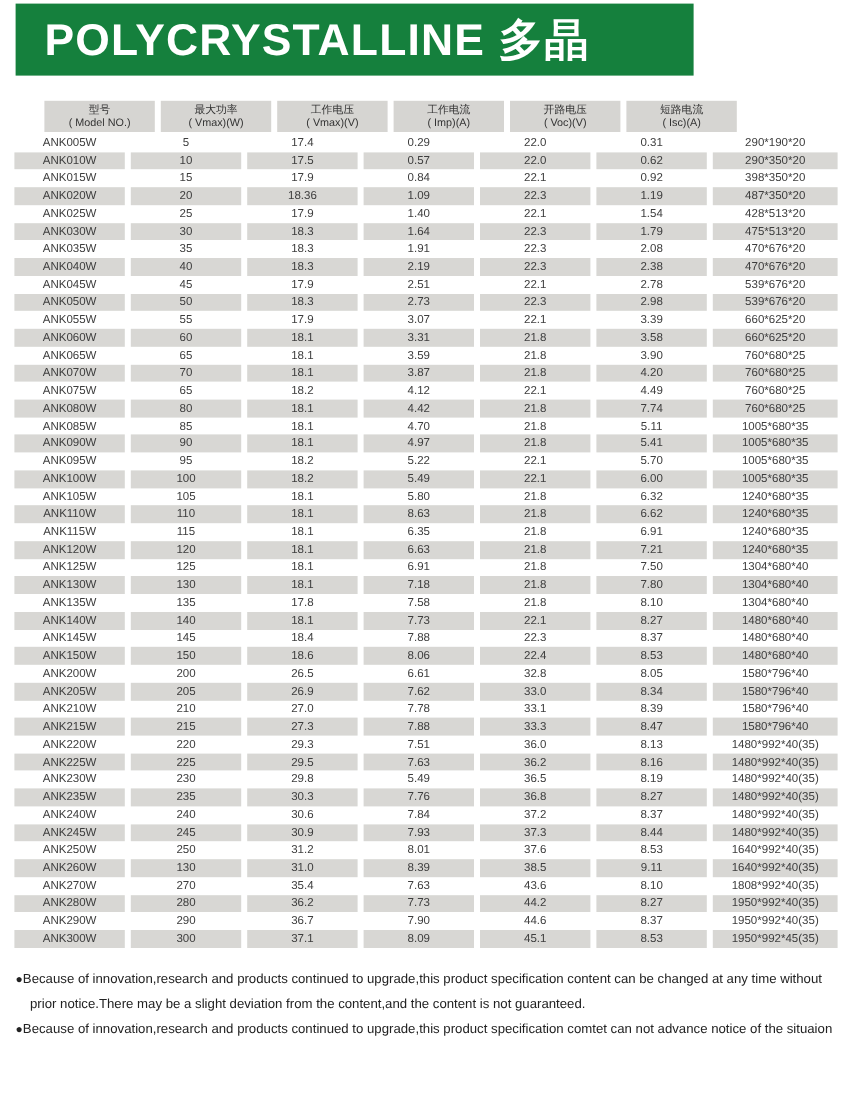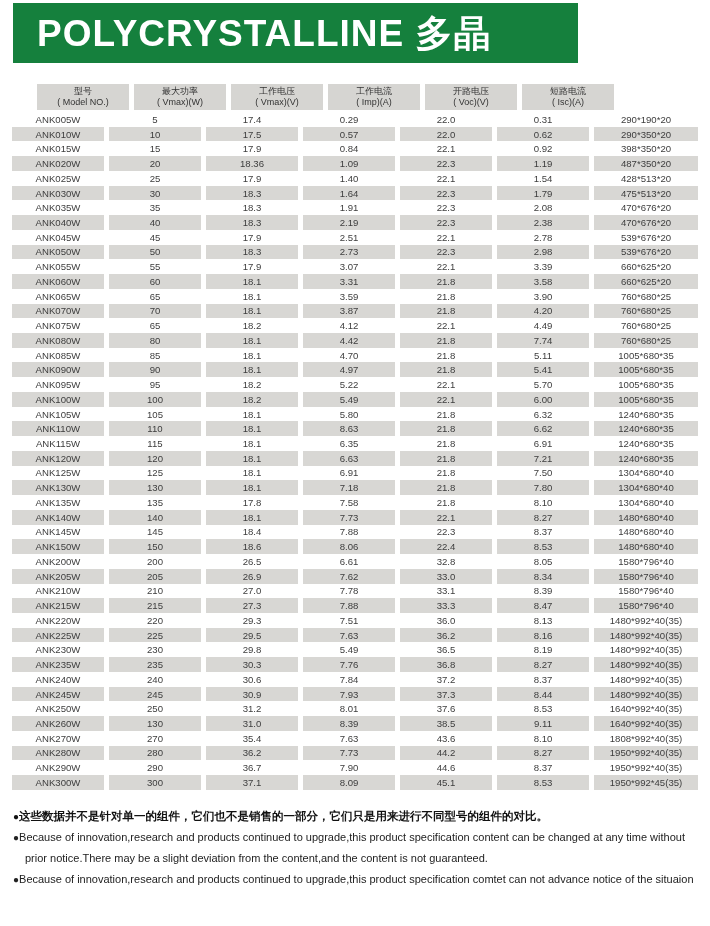--- a/index.html
+++ b/index.html
@@ -497,18 +497,17 @@
           <div class="td">37.1</div>
           <div class="td">8.09</div>
           <div class="td">45.1</div>
           <div class="td">8.53</div>
           <div class="td">1950*992*45(35)</div>
         </div>
       </div>
   </div>
 
   <div class="notes">
-    <div class="note zh"><span class="bullet">●</span><span>这些数据并不是针对单一的组件，它们也不是销售的一部分，它们只是用来进行不同型号的组件的对比。</span></div>
     <div class="note en"><span class="bullet">●</span><span>Because of innovation,research and products continued to upgrade,this product specification content can be changed at any time without prior notice.There may be a slight deviation from the content,and the content is not guaranteed.</span></div>
     <div class="note en"><span class="bullet">●</span><span>Because of innovation,research and products continued to upgrade,this product specification comtet can not advance notice of the situaion</span></div>
   </div>
 
 </div>
 
 </body></html>

